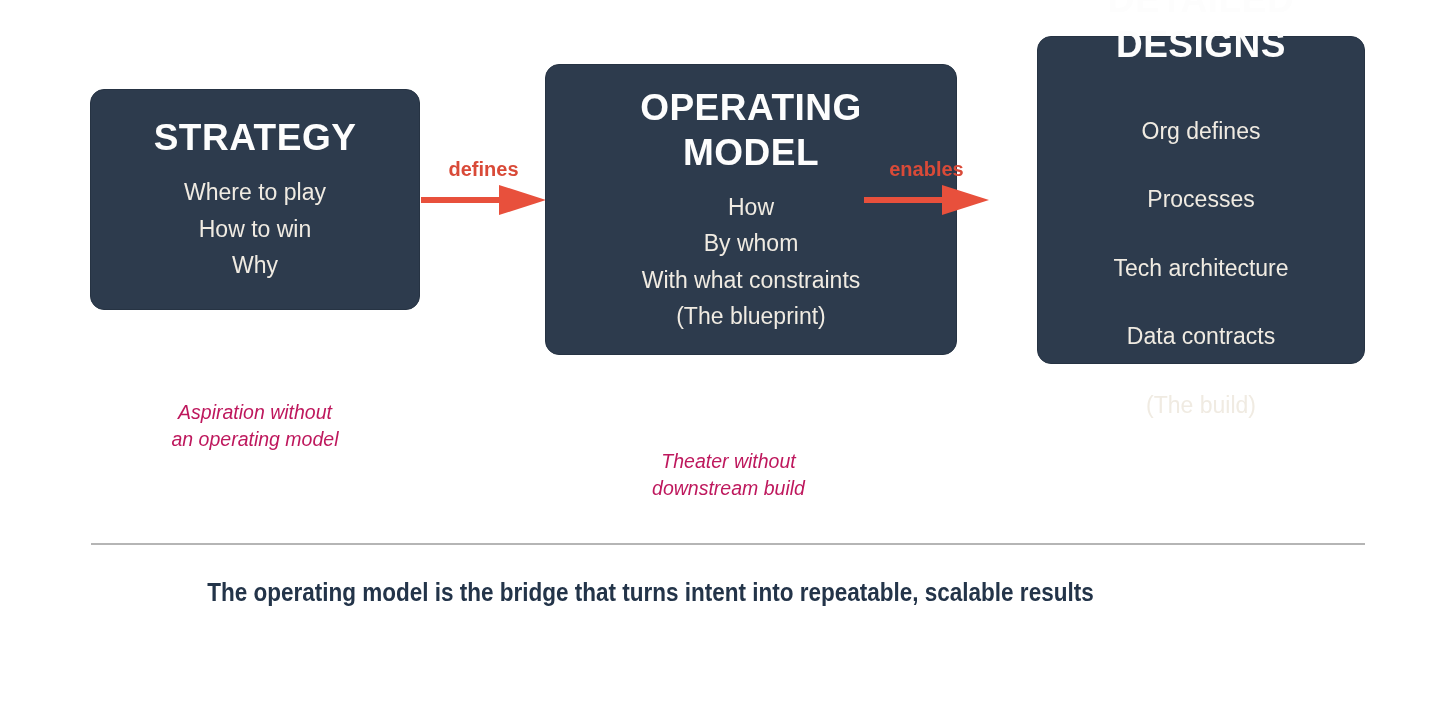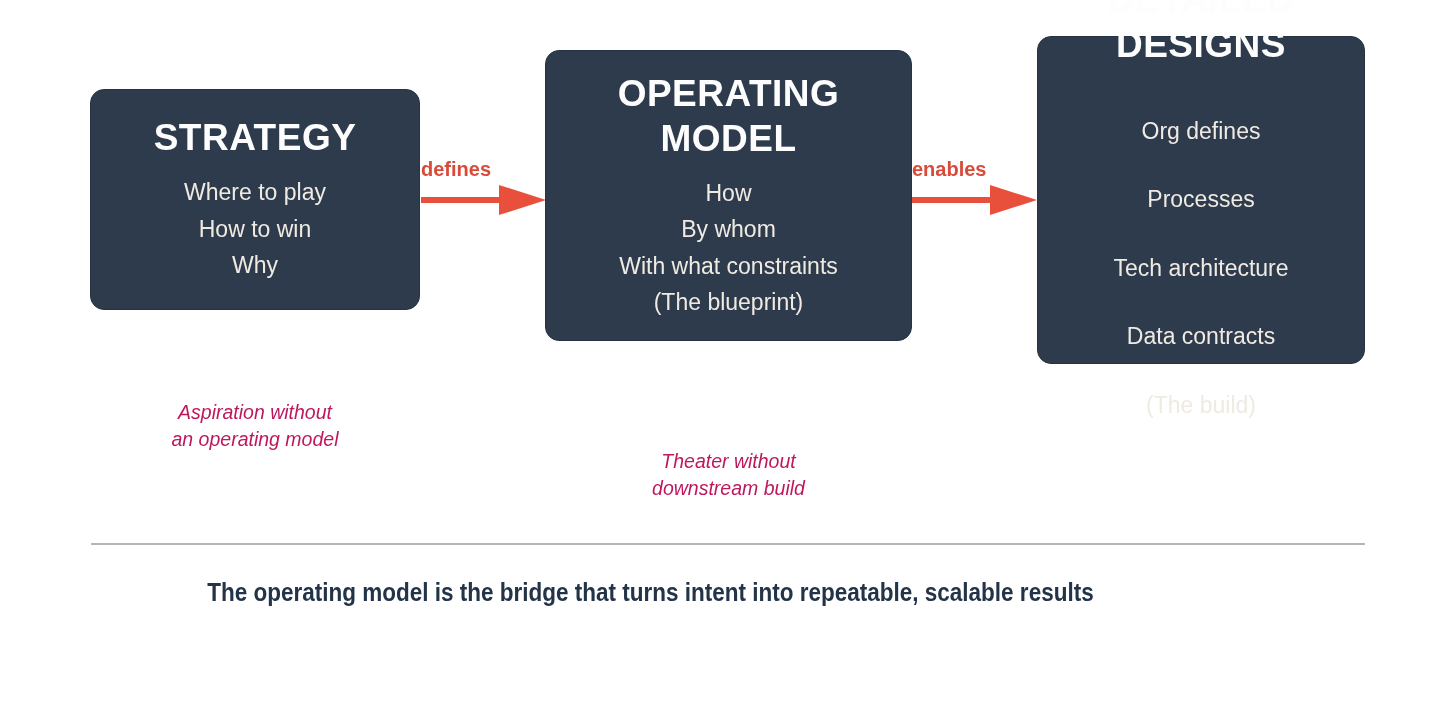--- a/index.html
+++ b/index.html
@@ -35,48 +35,48 @@
     margin-bottom: 14px;
   }
   .node .body-line {
     display: block;
     font-size: 23px;
     line-height: 36.5px;
     color: #f0ebe2;
     font-weight: 400;
   }
   #box-strategy  { left: 90px;  top: 89px;  width: 330px; height: 221px; }
-  #box-operating { left: 545px; top: 50px;  width: 367px; height: 291px; }
+  #box-operating { left: 545px; top: 64px;  width: 412px; height: 291px; }
   #box-detailed  { left: 1037px; top: 36px; width: 328px; height: 328px; gap: 32px; }
 
   
   .connector {
     position: absolute;
     display: flex;
     flex-direction: column;
-    align-items: flex-start;
+    align-items: center;
     width: 125px;
   }
   .connector .arrow-label {
     font-size: 20px;
     font-weight: bold;
     color: #d94a38;
     line-height: 24px;
     margin-bottom: 4px;
   }
   .arrow { display: flex; align-items: center; }
   .arrow .shaft { width: 78px; height: 6px; background: #e8503c; }
   .arrow .head {
     width: 0; height: 0;
     border-left: 47px solid #e8503c;
     border-top: 15px solid transparent;
     border-bottom: 15px solid transparent;
   }
   #connector-defines { left: 421px; top: 157px; }
-  #connector-enables { left: 912px; top: 157px; }
+  #connector-enables { left: 864px; top: 157px; }
 
   
   .caption {
     position: absolute;
     text-align: center;
     font-style: italic;
     font-size: 19.5px;
     line-height: 27px;
     color: #be185d;
   }

